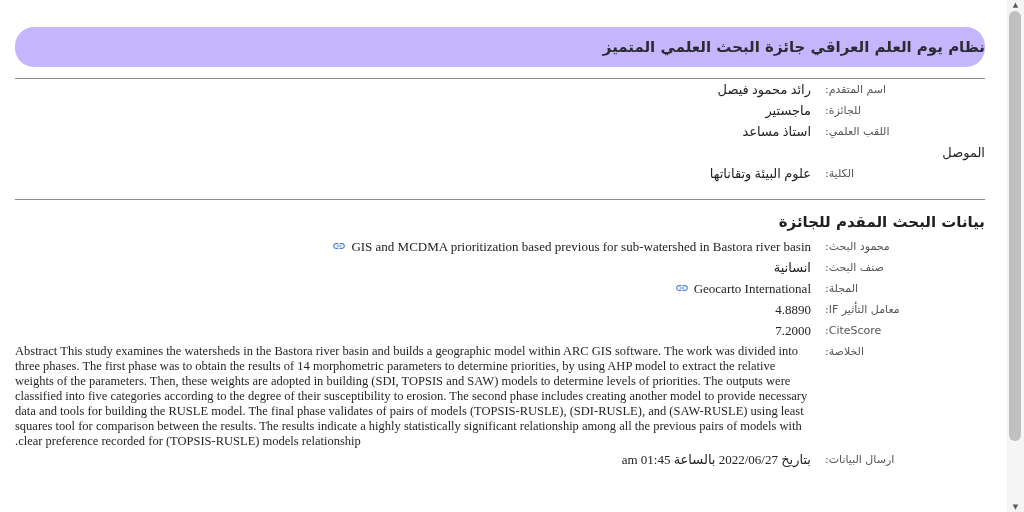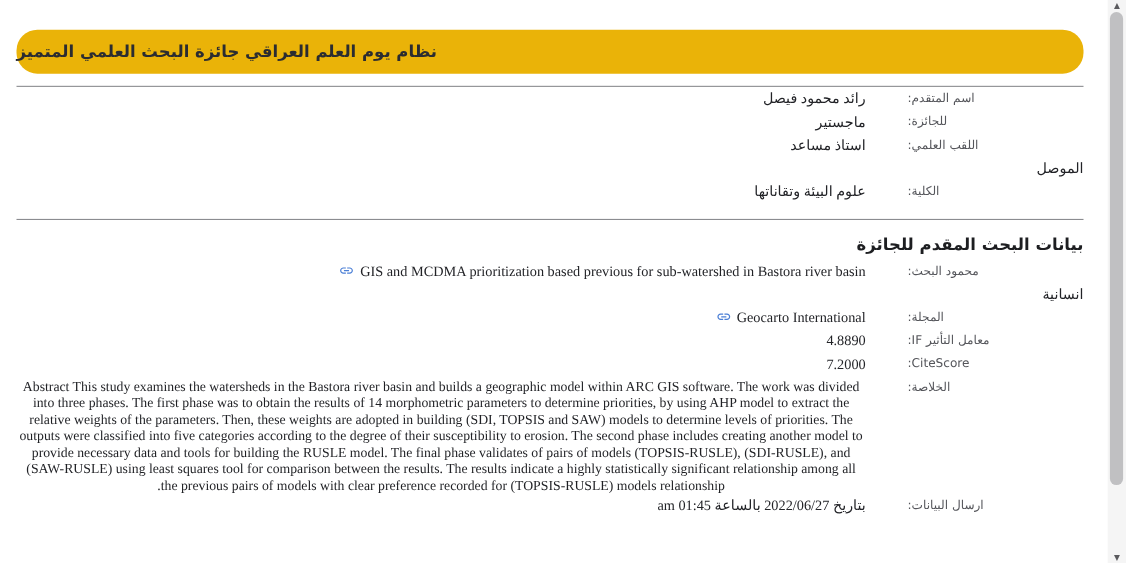--- a/index.html
+++ b/index.html
@@ -12,25 +12,25 @@
   }
   .page {
     position: relative;
     margin: 0 39px 0 15px; 
     height: 512px;
   }
   
   .header-bar {
     margin: 27px 0 0 0;
     height: 40px;
-    background: #eab308;
+    background: #c4b5fd;
     border-radius: 19px;
     display: flex;
     align-items: center;
-    justify-content: flex-end;
+    justify-content: flex-start;
   }
   .header-title {
     font-size: 15px;
     font-weight: bold;
     color: #2b2c31;
   }
   hr.rule {
     border: none;
     border-top: 1px solid #8b8c90;
     margin: 11px 0 0 0;
@@ -49,21 +49,20 @@
     min-height: 21px;
     align-items: flex-start;
   }
   .field-label {
     width: 160px;
     flex: 0 0 160px;
     text-align: left;       
     font-size: 11px;
     color: #55565b;
     line-height: 21px;
-    margin-left: 24px;
   }
   .field-value {
     flex: 1;
     font-size: 13px;
     color: #222327;
     line-height: 21px;
     font-family: "Liberation Serif", "DejaVu Sans", serif;
   }
   .link-value {
     color: #222327;
@@ -76,21 +75,21 @@
     margin: 0 5px 0 2px;
     width: 14px; height: 14px;
     color: #4b7fd6;
   }
   .link-icon svg { width: 14px; height: 14px; fill: #4b7fd6; display: block; }
   .abstract-text {
     font-family: "Liberation Serif", "DejaVu Sans", serif;
     font-size: 12.5px;
     line-height: 15px;
     color: #1f2024;
-    text-align: center;
+    text-align: left;
     direction: rtl;
     padding-top: 3px;
   }
   
   .scrollbar {
     position: absolute;
     top: 0; right: 0;
     width: 17px; height: 512px;
     background: #f5f5f5;
     z-index: 10;
@@ -156,20 +155,21 @@
     <div class="row">
       <div class="field-label">محمود البحث:</div>
       <div class="field-value">
         <a class="link-value"><span>GIS and MCDMA prioritization based previous for sub-watershed in Bastora river basin</span><span class="link-icon"><svg viewBox="0 0 24 24">
                 <path d="M3.9 12c0-1.71 1.39-3.1 3.1-3.1h4V7H7c-2.76 0-5 2.24-5 5s2.24 5 5 5h4v-1.9H7c-1.71 0-3.1-1.39-3.1-3.1zM8 13h8v-2H8v2zm9-6h-4v1.9h4c1.71 0 3.1 1.39 3.1 3.1s-1.39 3.1-3.1 3.1h-4V17h4c2.76 0 5-2.24 5-5s-2.24-5-5-5z"></path>
               </svg></span></a>
       </div>
     </div>
 
     <div class="row">
+      <div class="field-label">صنف البحث:</div>
       <div class="field-value">انسانية</div>
     </div>
 
     <div class="row">
       <div class="field-label">المجلة:</div>
       <div class="field-value">
         <a class="link-value"><span>Geocarto International</span><span class="link-icon"><svg viewBox="0 0 24 24">
                 <path d="M3.9 12c0-1.71 1.39-3.1 3.1-3.1h4V7H7c-2.76 0-5 2.24-5 5s2.24 5 5 5h4v-1.9H7c-1.71 0-3.1-1.39-3.1-3.1zM8 13h8v-2H8v2zm9-6h-4v1.9h4c1.71 0 3.1 1.39 3.1 3.1s-1.39 3.1-3.1 3.1h-4V17h4c2.76 0 5-2.24 5-5s-2.24-5-5-5z"></path>
               </svg></span></a>
       </div>

